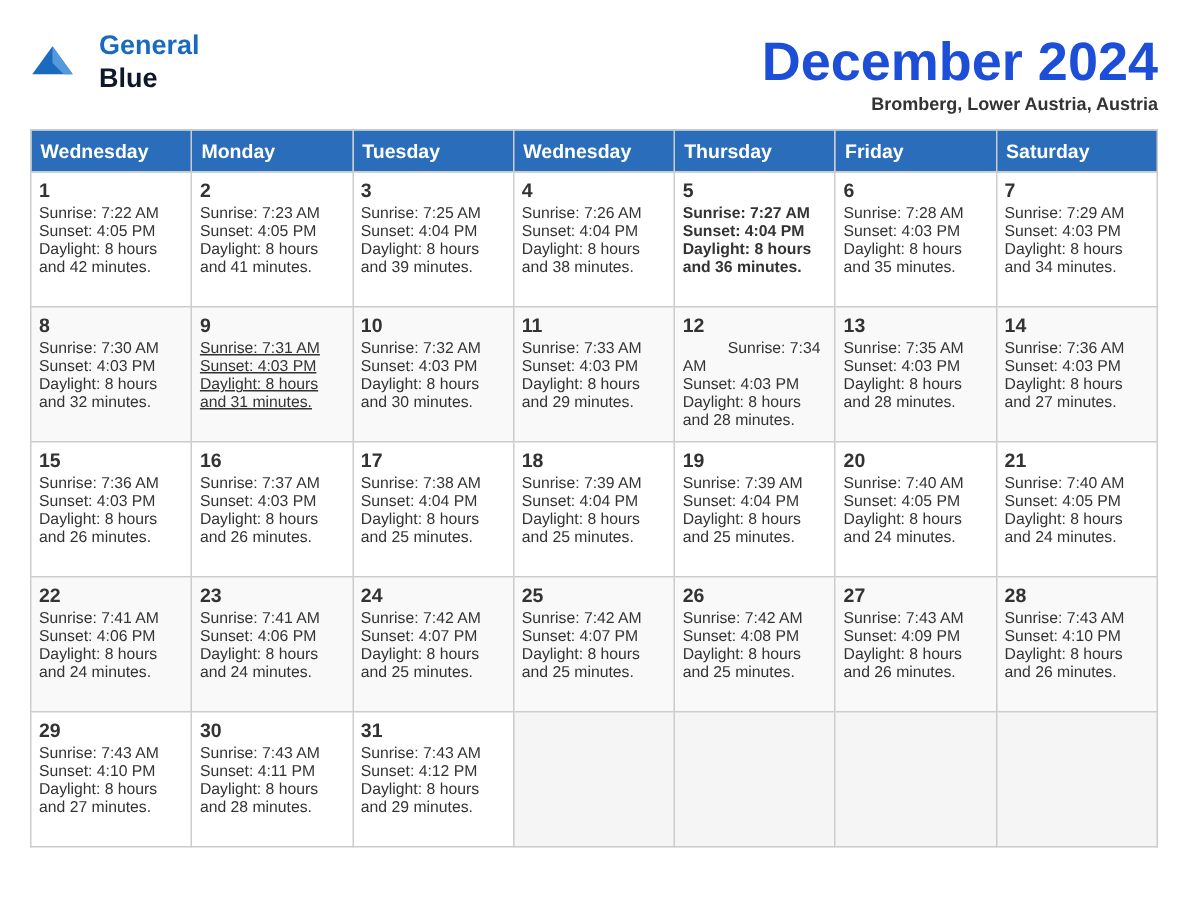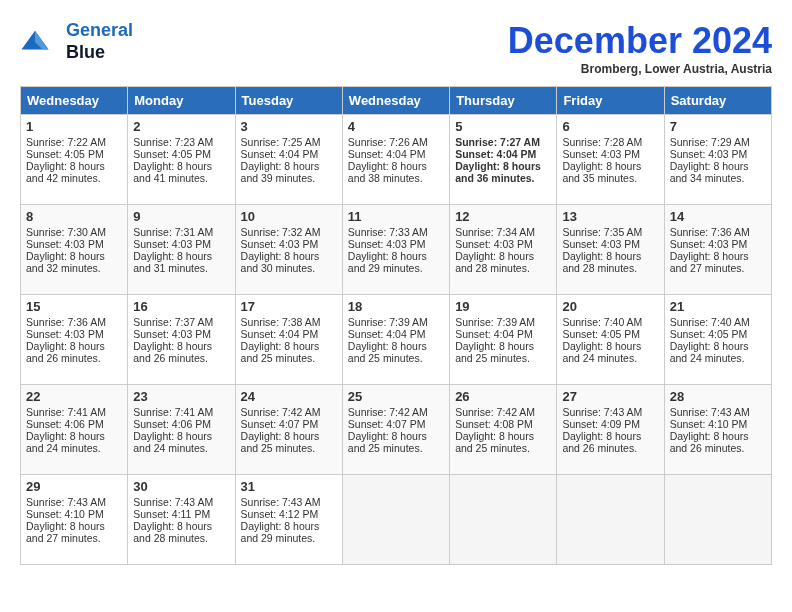--- a/index.html
+++ b/index.html
@@ -137,30 +137,30 @@
 Sunset: 4:03 PM
 Daylight: 8 hours and 35 minutes.</span></td>
         <td><span class="day-num">7</span><span style="white-space: pre-line;">Sunrise: 7:29 AM
 Sunset: 4:03 PM
 Daylight: 8 hours and 34 minutes.</span></td>
       </tr>
       <tr>
         <td><span class="day-num">8</span><span style="white-space: pre-line;">Sunrise: 7:30 AM
 Sunset: 4:03 PM
 Daylight: 8 hours and 32 minutes.</span></td>
-        <td><span class="day-num">9</span><span style="white-space: pre-line;">Sunrise: 7:31 AM
+        <td><span class="day-num">9</span><span style="white-space: pre-line; text-decoration: underline;">Sunrise: 7:31 AM
 Sunset: 4:03 PM
 Daylight: 8 hours and 31 minutes.</span></td>
         <td><span class="day-num">10</span><span style="white-space: pre-line;">Sunrise: 7:32 AM
 Sunset: 4:03 PM
 Daylight: 8 hours and 30 minutes.</span></td>
         <td><span class="day-num">11</span><span style="white-space: pre-line;">Sunrise: 7:33 AM
 Sunset: 4:03 PM
 Daylight: 8 hours and 29 minutes.</span></td>
-        <td><span class="day-num">12</span><span style="white-space: pre-line;">Sunrise: 7:34 AM
+        <td><span class="day-num">12</span><span style="white-space: pre-line; margin-left: 30px;">Sunrise: 7:34 AM
 Sunset: 4:03 PM
 Daylight: 8 hours and 28 minutes.</span></td>
         <td><span class="day-num">13</span><span style="white-space: pre-line;">Sunrise: 7:35 AM
 Sunset: 4:03 PM
 Daylight: 8 hours and 28 minutes.</span></td>
         <td><span class="day-num">14</span><span style="white-space: pre-line;">Sunrise: 7:36 AM
 Sunset: 4:03 PM
 Daylight: 8 hours and 27 minutes.</span></td>
       </tr>
       <tr>

